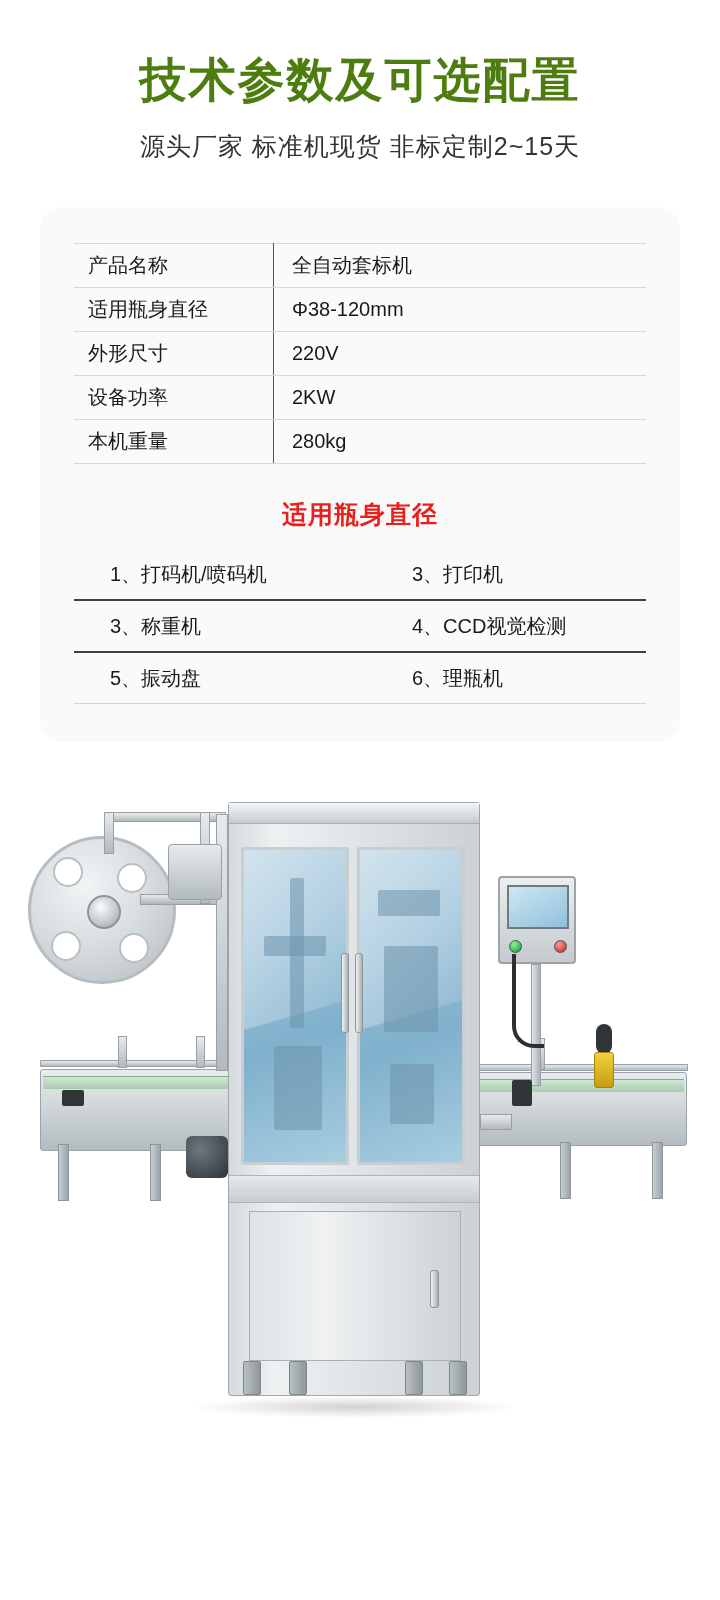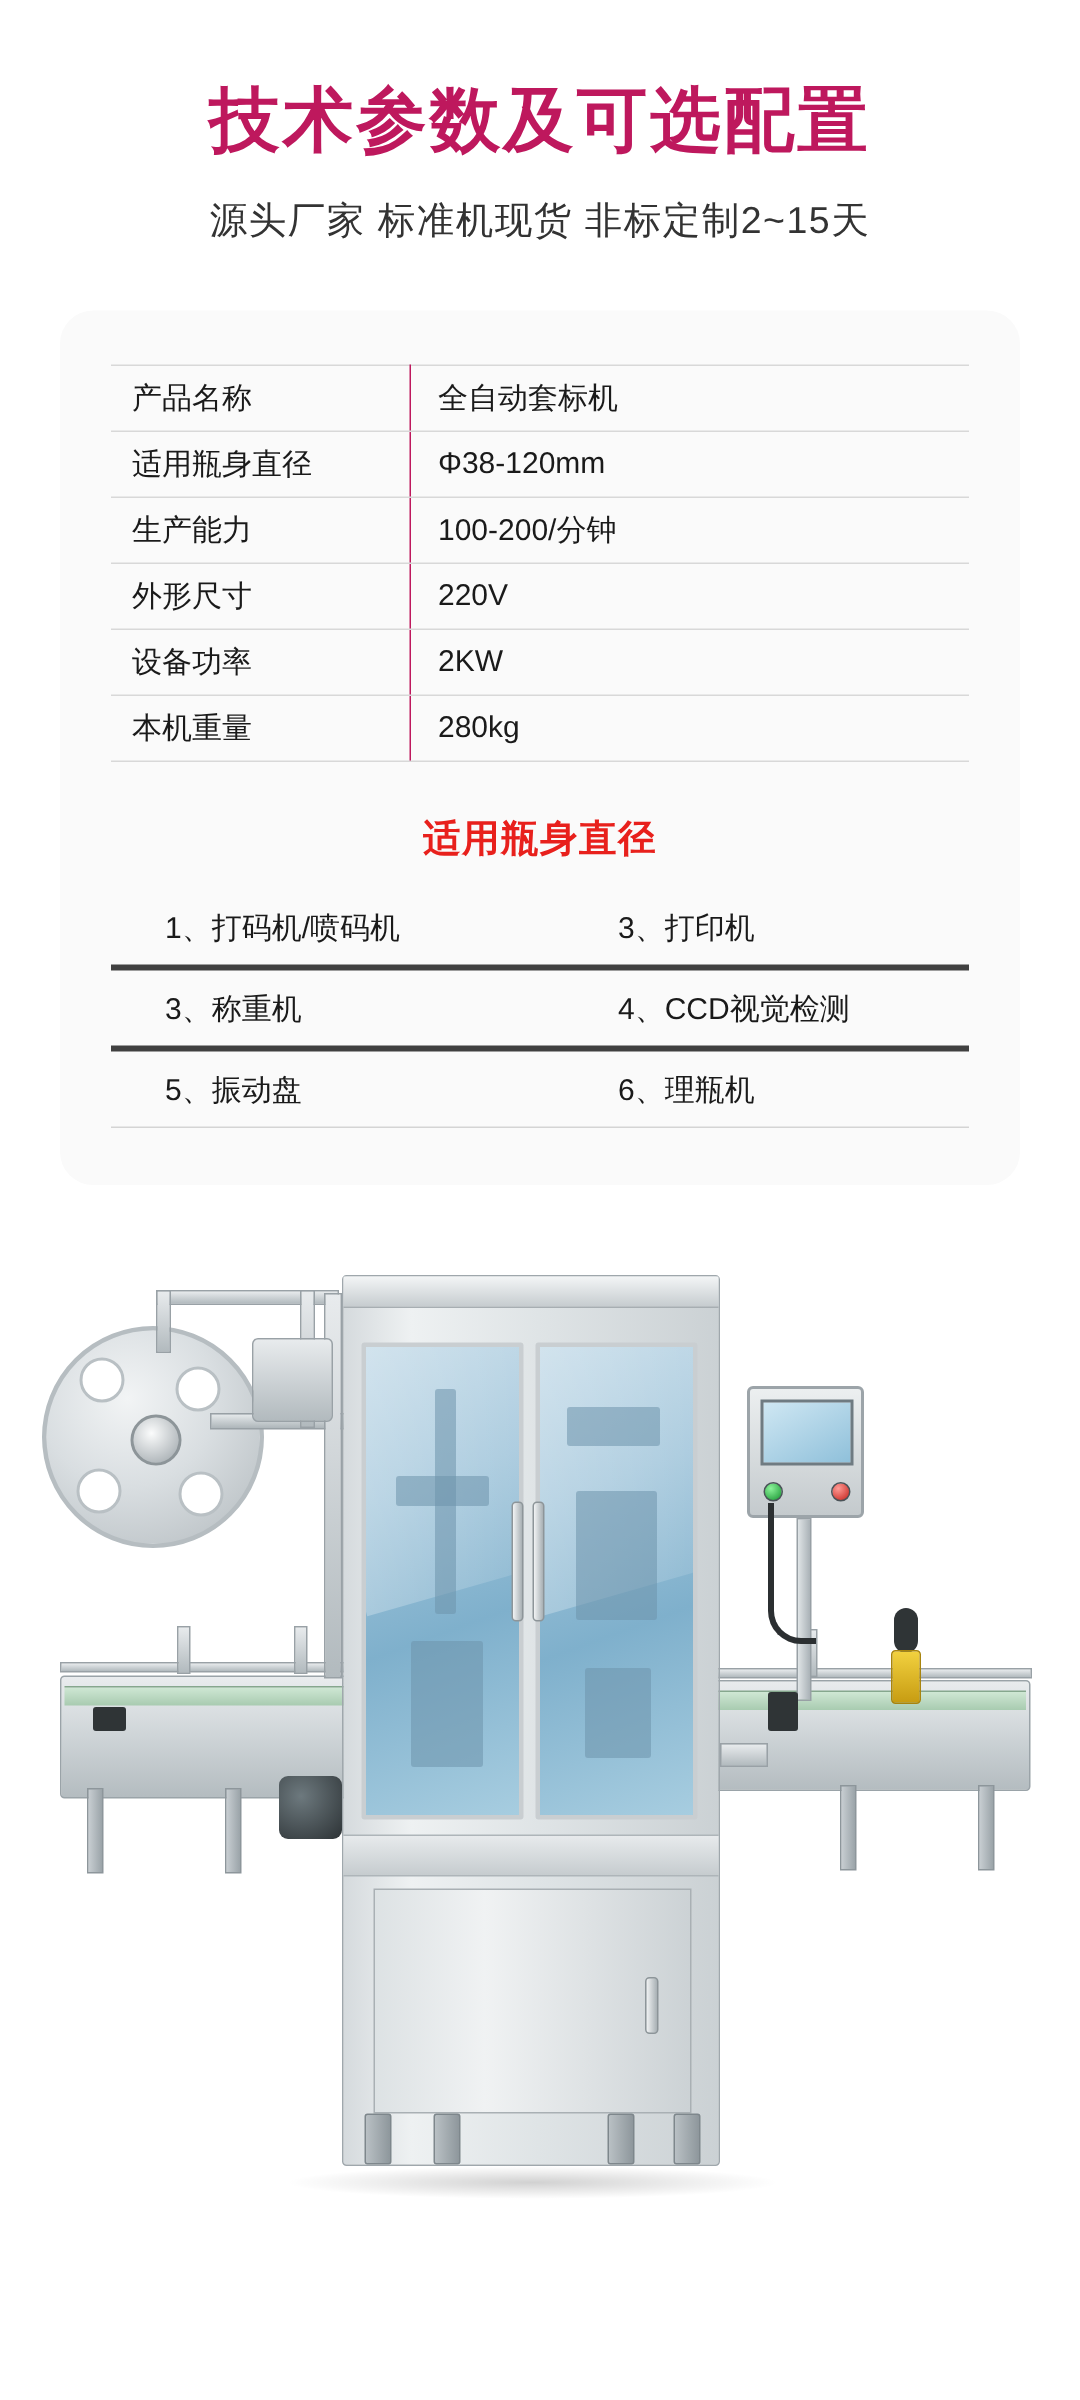--- a/index.html
+++ b/index.html
@@ -24,21 +24,21 @@
   }
 
   
   .header {
     padding-top: 52px;
     text-align: center;
   }
   .main-title {
     font-size: 47px;
     font-weight: bold;
-    color: #be185d;
+    color: #4d7c0f;
     letter-spacing: 2px;
     line-height: 1.2;
     margin: 0;
   }
   .sub-title {
     margin-top: 22px;
     font-size: 25px;
     color: #333;
     letter-spacing: 1px;
   }
@@ -87,21 +87,21 @@
     font-weight: bold;
     margin: 34px 0 18px 0;
     letter-spacing: 1px;
   }
   table.options {
     width: 100%;
     border-collapse: collapse;
     table-layout: fixed;
   }
   table.options td {
-    border-bottom: 4px solid #404040;
+    border-bottom: 2px solid #404040;
     font-size: 20px;
     height: 48px;
     color: #1a1a1a;
     padding-left: 36px;
     vertical-align: middle;
     white-space: nowrap;
   }
   table.options tr:last-child td {
     border-bottom: 1px solid #d4d4d4;
   }
@@ -380,24 +380,20 @@
 
     <table class="spec">
       <tbody>
         <tr>
           <td class="label">产品名称</td>
           <td class="value">全自动套标机</td>
         </tr>
         <tr>
           <td class="label">适用瓶身直径</td>
           <td class="value">Φ38-120mm</td>
-        </tr>
-        <tr>
-          <td class="label">生产能力</td>
-          <td class="value">100-200/分钟</td>
         </tr>
         <tr>
           <td class="label">外形尺寸</td>
           <td class="value">220V</td>
         </tr>
         <tr>
           <td class="label">设备功率</td>
           <td class="value">2KW</td>
         </tr>
         <tr>

